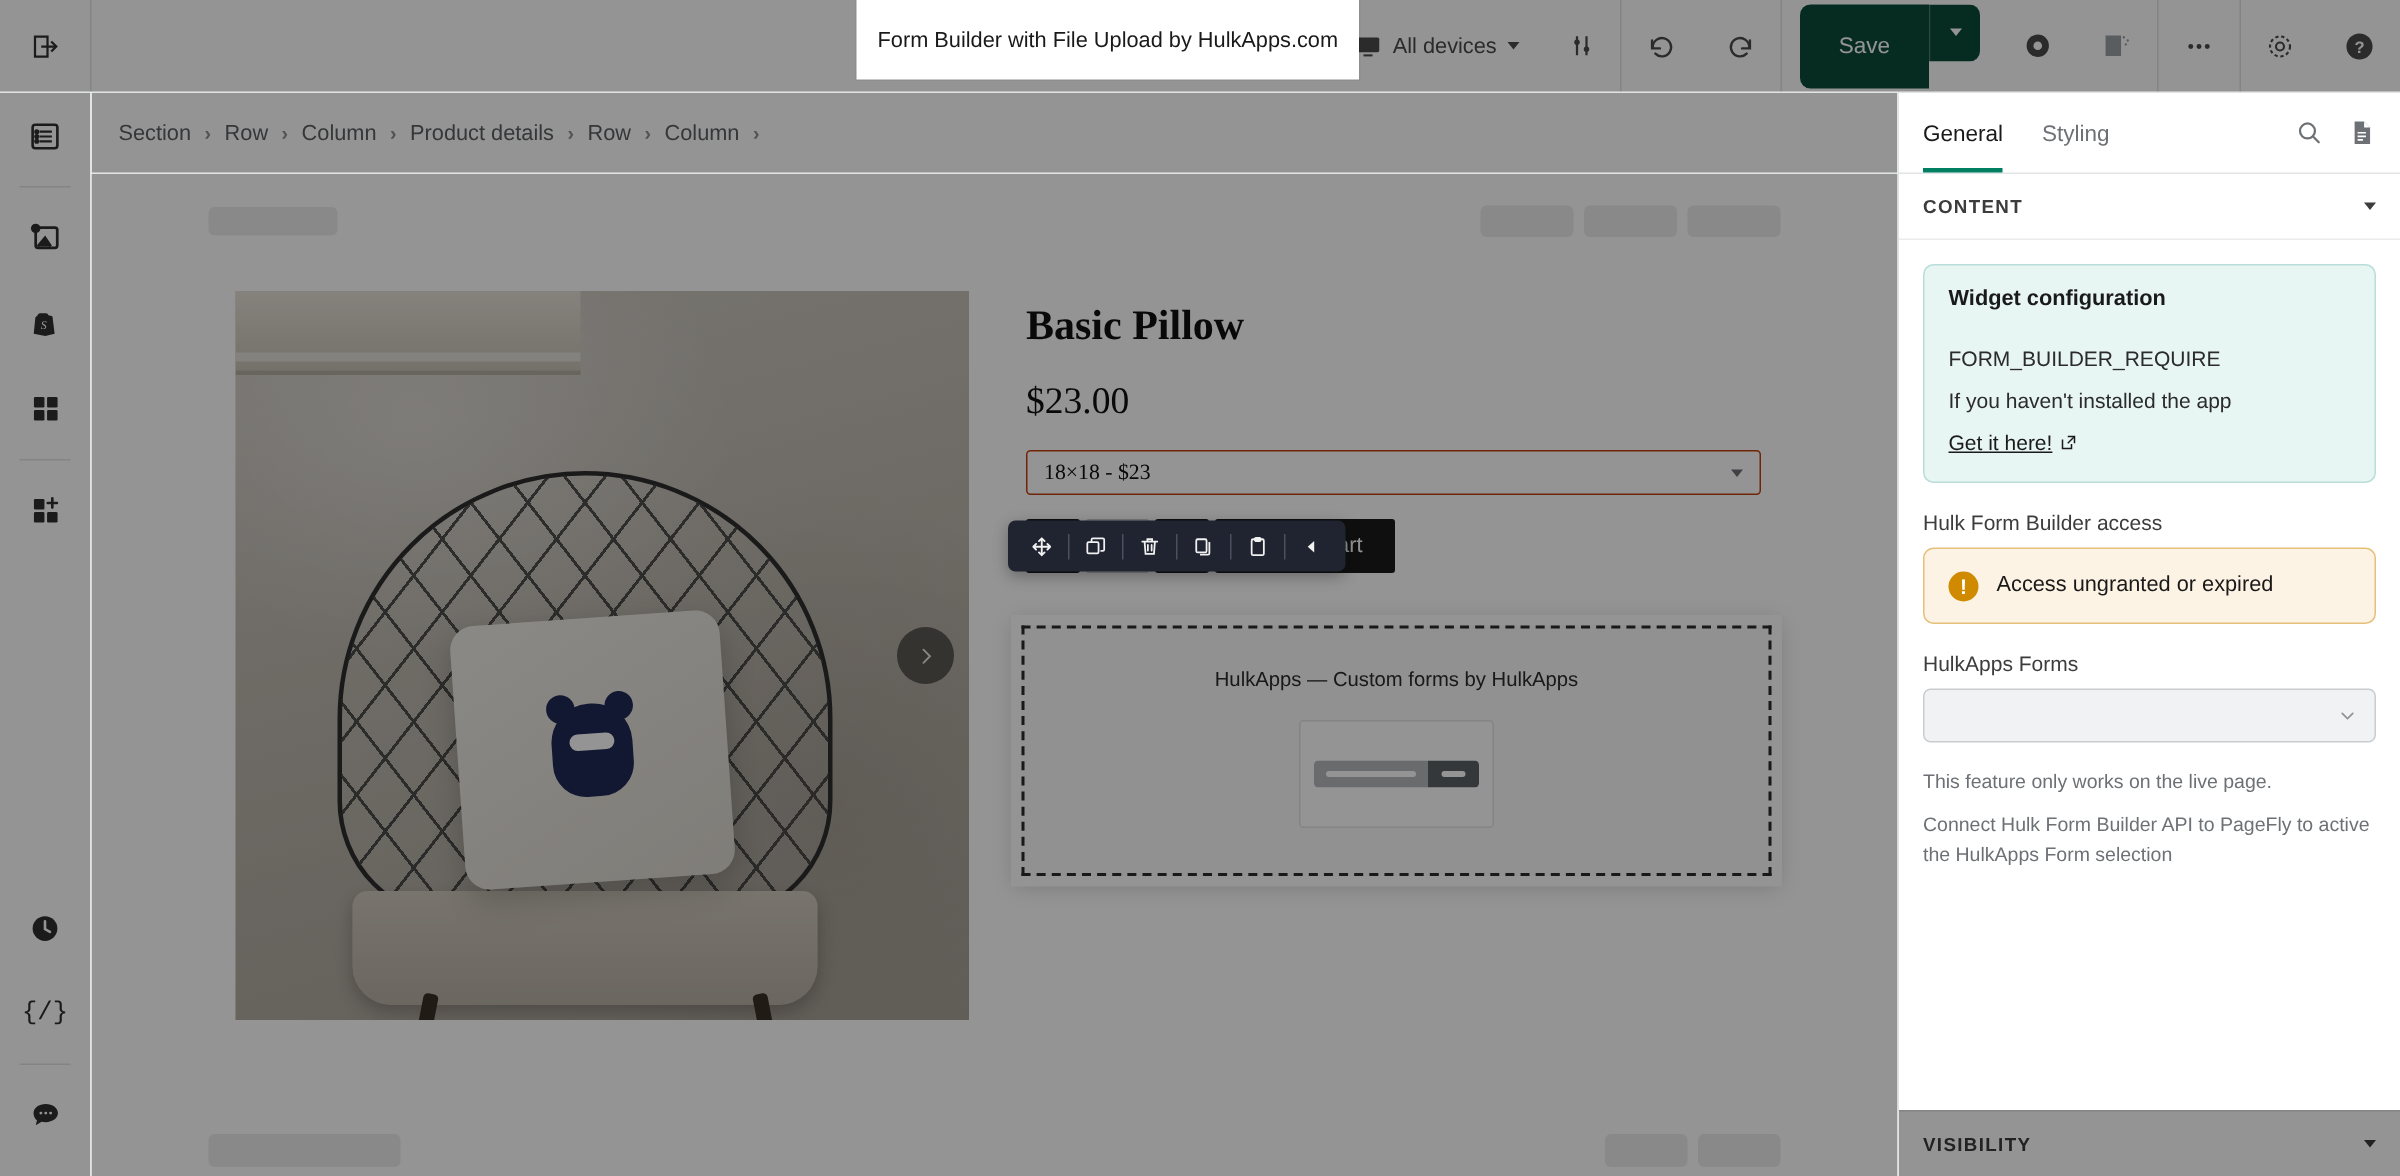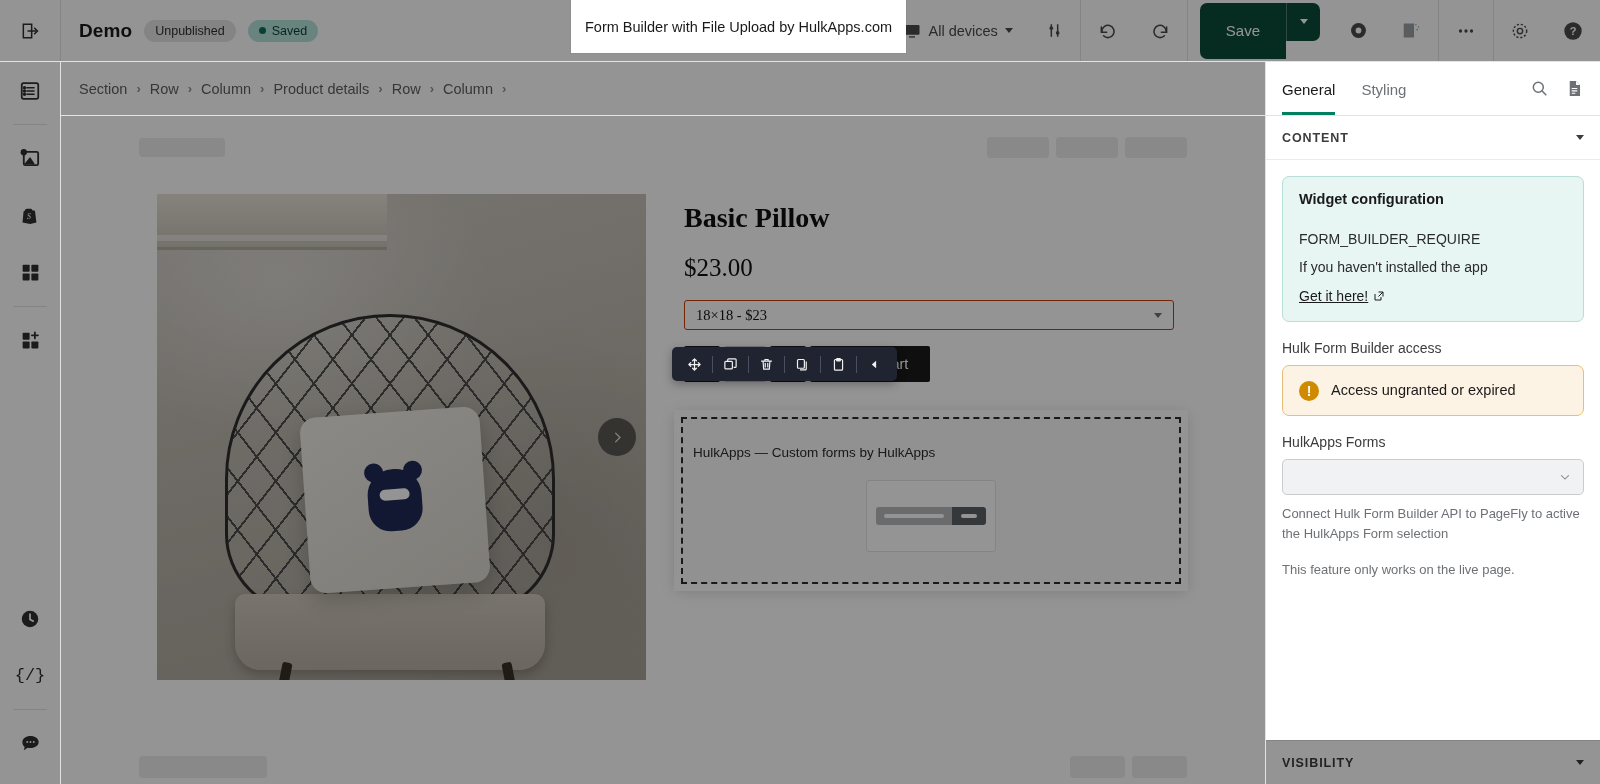--- a/index.html
+++ b/index.html
@@ -176,21 +176,21 @@
   .step { width: 36px; height: 36px; background: #1a1a1a; border-radius: 2px; }
 
   
   .widget-sel {
     position: relative; margin: 30px 0 0 -8px; width: 510px;
     background: #fff; padding: 5px;
     box-shadow: 0 0 0 2px #fff, 0 2px 14px rgba(0,0,0,.18);
   }
   .widget-inner {
     border: 2px dashed #2b2b2b; padding: 26px 10px 30px;
-    background: #fafafa; 
+    background: #fafafa; text-align: center;
   }
   .widget-label { font-size: 13.5px; color: #2b2b2b; }
   .widget-card {
     margin: 20px auto 0; width: 130px; height: 72px; background: #fff;
     border: 1px solid #e3e3e3; border-radius: 3px;
     display: flex; align-items: center; justify-content: center;
   }
   .sk-field { display: flex; width: 110px; height: 18px; border-radius: 3px; overflow: hidden; }
   .sk-input { flex: 1; background: #b6b9bc; display:flex; align-items:center;
     justify-content:center; }
@@ -286,28 +286,20 @@
 
   <div class="topbar dim">
     <div class="tb-exit">
       <span>
         <svg width="20" height="20" viewBox="0 0 24 24" fill="none" stroke="#303030" stroke-width="1.8">
           <path d="M4 4h10v16H4z"></path>
             <path d="M9 12h11"></path>
             <path d="M17 8l4 4-4 4"></path>
         </svg>
       </span>
-    </div>
-    <div class="tb-left">
-      <div class="app-title">Demo</div>
-      <div class="pill">Unpublished</div>
-      <div class="pill saved">
-        <span class="dot"></span>
-        <span>Saved</span>
-      </div>
     </div>
     <div class="tb-spacer"></div>
 
     <div class="tb-group">
       <button class="tb-btn">
         <span>
           <svg width="18" height="18" viewBox="0 0 24 24" fill="#4a4a4a">
             <rect x="2" y="4" width="20" height="13" rx="1.5"></rect>
               <rect x="8" y="19" width="8" height="1.8"></rect>
           </svg>
@@ -668,22 +660,22 @@
 
       <div class="field-label">HulkApps Forms</div>
       <div class="select-dis">
         <span></span>
         <span class="chev">
           <svg width="14" height="14" viewBox="0 0 24 24" fill="none" stroke="#8c9196" stroke-width="1.9" stroke-linecap="round">
             <path d="M6 9.5l6 6 6-6"></path>
           </svg>
         </span>
       </div>
+      <div class="hint sp">This feature only works on the live page.</div>
       <div class="hint">Connect Hulk Form Builder API to PageFly to active the HulkApps Form selection</div>
-      <div class="hint sp">This feature only works on the live page.</div>
     </div>
 
     <div class="panel-dim-foot">
       <div class="panel-foot-sect">
         <span>VISIBILITY</span>
         <span class="caret"></span>
       </div>
     </div>
   </div>
 

